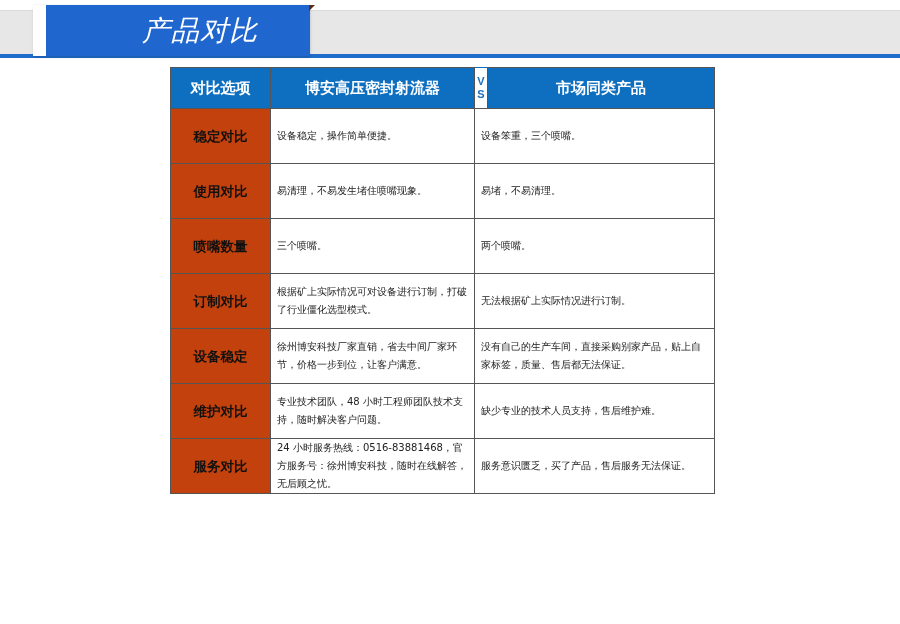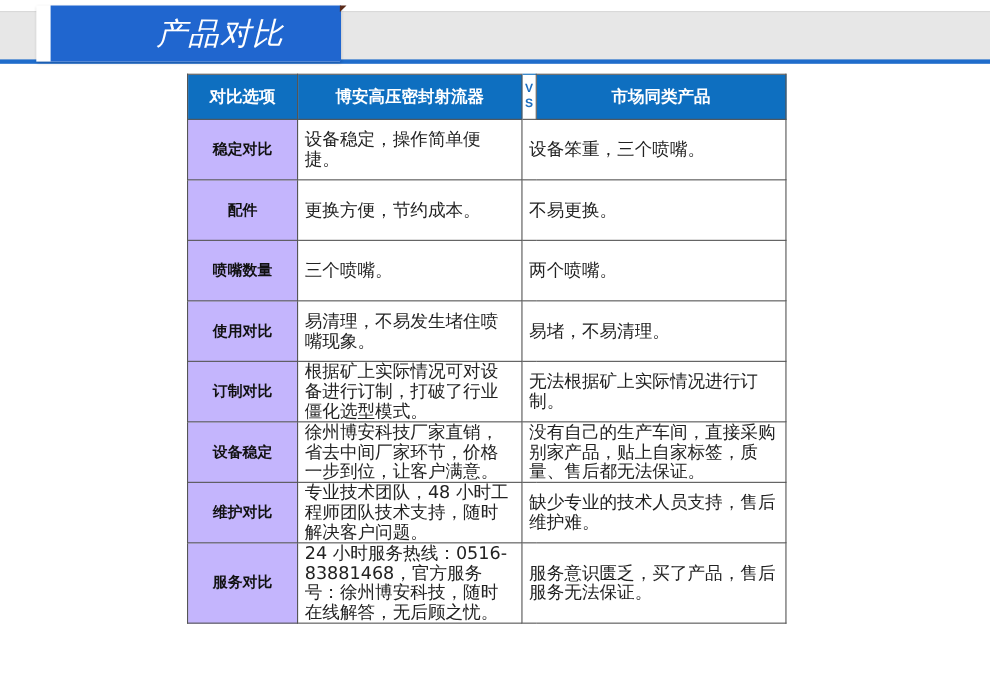--- a/index.html
+++ b/index.html
@@ -10,22 +10,22 @@
   .topline { position:absolute; left:0; top:54px; width:900px; height:4px; background:#1f6ccb; }
   .title-tab { position:absolute; left:33px; top:5px; width:276px; height:51px; background:#ffffff; box-shadow:1px 1px 3px rgba(0,0,0,0.2); }
   .title-tab-inner { position:absolute; left:46px; top:5px; width:264px; height:51px; background:#2066cf; }
   .title-text { position:absolute; left:110px; top:12px; color:#ffffff; font-size:28px; font-style:italic; letter-spacing:1px;margin-left:32px; }
   .corner { position:absolute; left:309px; top:5px; width:0; height:0; border-left:6px solid #5a2a1a; border-bottom:6px solid transparent; }
 
   table.cmp { position:absolute; left:170px; top:67px; border-collapse:collapse; width:544px; table-layout:fixed;padding-left:10px; }
   table.cmp td, table.cmp th { border:1px solid #555555; padding:0; }
   .hdr th { background:#0e6fc0; color:#ffffff; height:40px; font-family:"DejaVu Serif","Liberation Serif",serif; font-weight:bold; font-size:15px; }
   .hdr th.vs { background:#ffffff; color:#1e6fc0; font-size:11px; line-height:13px; font-family:"Liberation Sans",sans-serif; border-top:1px solid #0e6fc0; }
-  .row td { height:54px; font-size:16px; color:#222; line-height:18px; }
-  .row td.label { background:#c4b5fd; text-align:center; font-family:"DejaVu Serif","Liberation Serif",serif; font-weight:bold; font-size:13.5px; color:#111; }
+  .row td { height:54px; font-size:10px; color:#222; line-height:18px; }
+  .row td.label { background:#c2410c; text-align:center; font-family:"DejaVu Serif","Liberation Serif",serif; font-weight:bold; font-size:13.5px; color:#111; }
   .row td.txt { padding:0 6px; }
 </style>
 </head>
 <body>
 
 <div class="topbar"></div>
 <div class="topline"></div>
 <div class="title-tab"></div>
 <div class="title-tab-inner"></div>
 <div class="corner"></div>
@@ -44,33 +44,28 @@
     <th style="border-right:none;">博安高压密封射流器</th>
     <th class="vs" style="width:24px;"><span>V</span><br><span>S</span></th>
     <th>市场同类产品</th>
   </tr>
   <tr class="row">
     <td class="label">稳定对比</td>
     <td class="txt" colspan="1" style="width:205px">设备稳定，操作简单便捷。</td>
     <td class="txt" colspan="2">设备笨重，三个喷嘴。</td>
   </tr>
   <tr class="row">
-    <td class="label">配件</td>
-    <td class="txt">更换方便，节约成本。</td>
-    <td class="txt" colspan="2">不易更换。</td>
+    <td class="label">使用对比</td>
+    <td class="txt">易清理，不易发生堵住喷嘴现象。</td>
+    <td class="txt" colspan="2">易堵，不易清理。</td>
   </tr>
   <tr class="row">
     <td class="label">喷嘴数量</td>
     <td class="txt">三个喷嘴。</td>
     <td class="txt" colspan="2">两个喷嘴。</td>
-  </tr>
-  <tr class="row">
-    <td class="label">使用对比</td>
-    <td class="txt">易清理，不易发生堵住喷嘴现象。</td>
-    <td class="txt" colspan="2">易堵，不易清理。</td>
   </tr>
   <tr class="row">
     <td class="label">订制对比</td>
     <td class="txt">根据矿上实际情况可对设备进行订制，打破了行业僵化选型模式。</td>
     <td class="txt" colspan="2">无法根据矿上实际情况进行订制。</td>
   </tr>
   <tr class="row">
     <td class="label">设备稳定</td>
     <td class="txt">徐州博安科技厂家直销，省去中间厂家环节，价格一步到位，让客户满意。</td>
     <td class="txt" colspan="2">没有自己的生产车间，直接采购别家产品，贴上自家标签，质量、售后都无法保证。</td>

